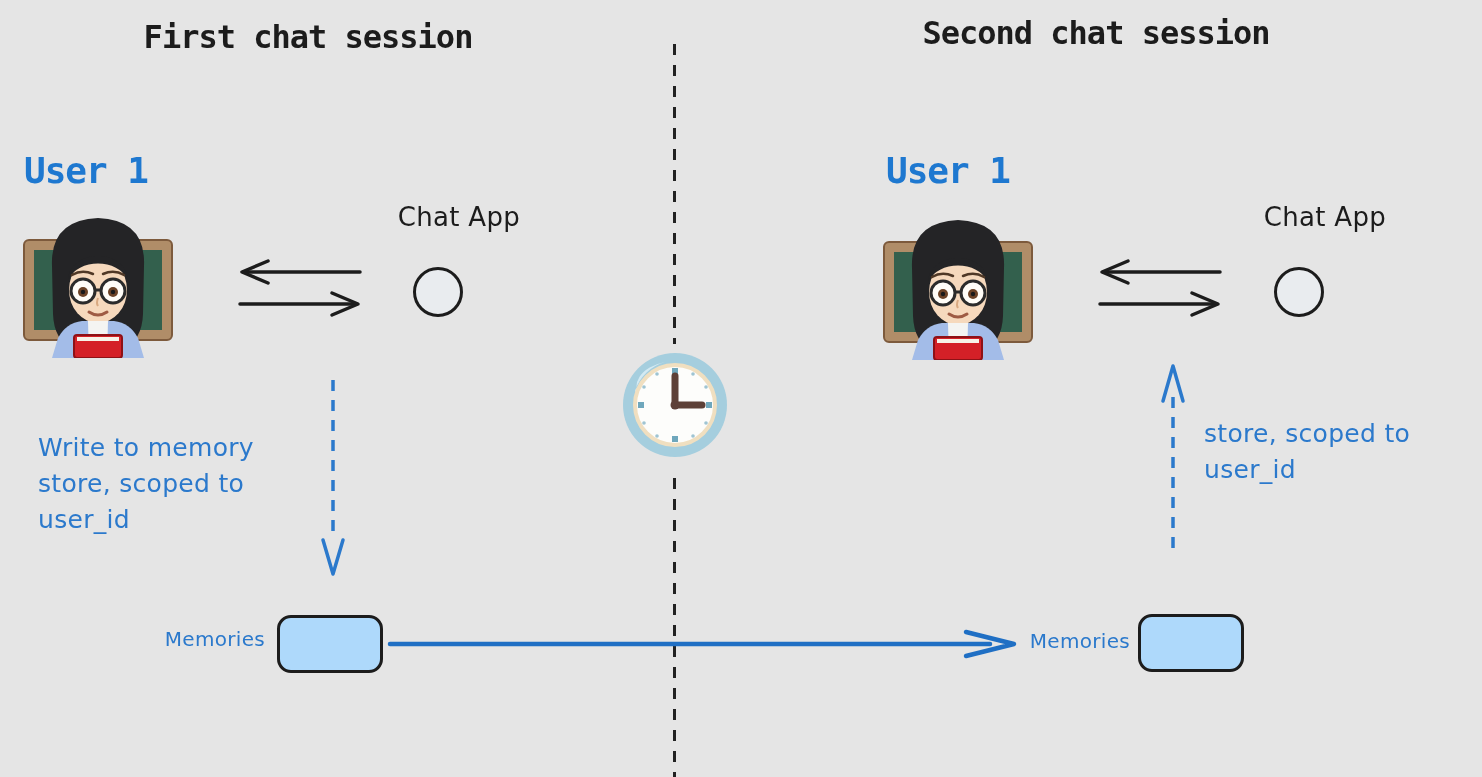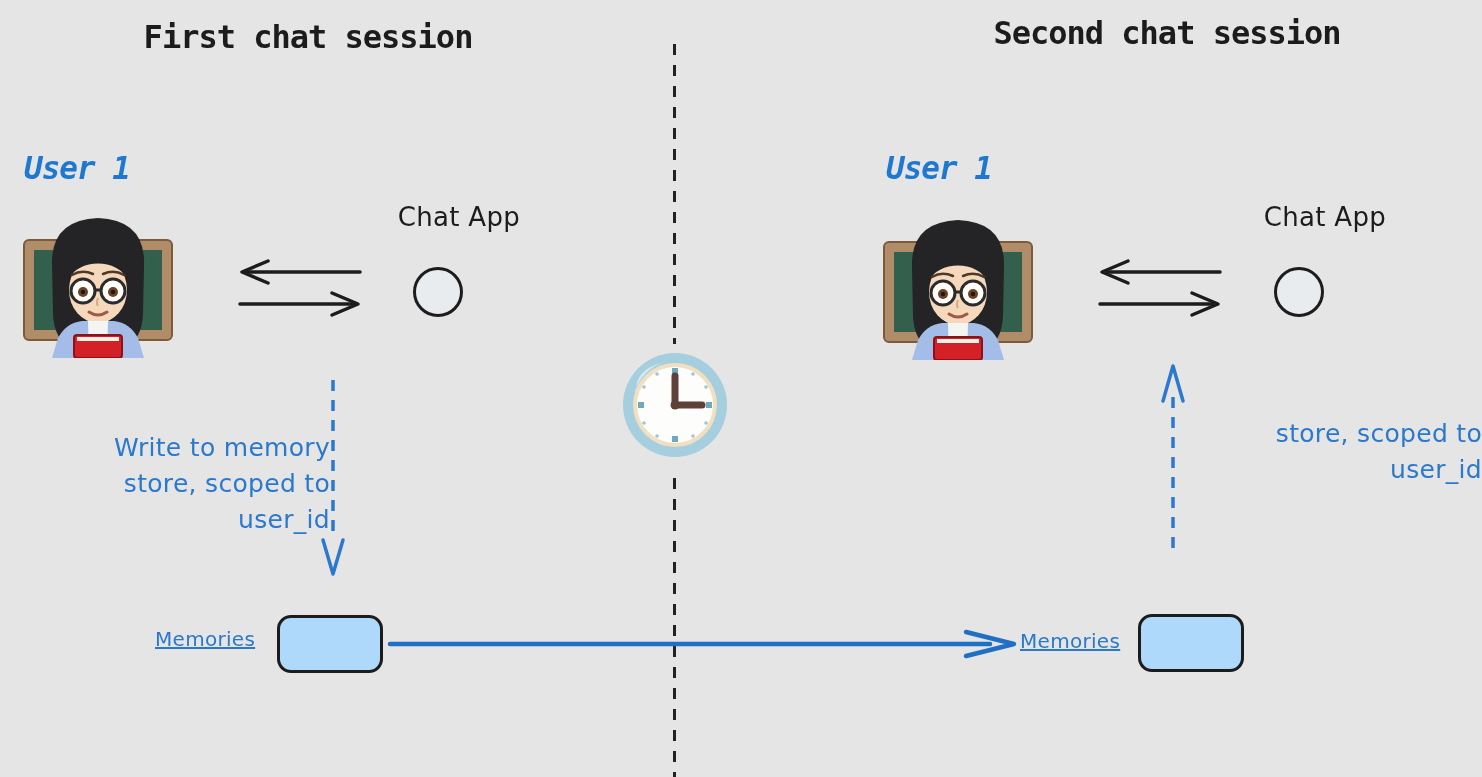--- a/index.html
+++ b/index.html
@@ -7,41 +7,41 @@
     position:relative;width:1482px;height:777px;background:#e5e5e5;overflow:hidden;
     font-family:"DejaVu Sans",sans-serif;
     padding-left:31px;
   }
   
   .session-title{
     position:absolute;font-family:"DejaVu Sans Mono",monospace;font-weight:bold;
     font-size:32px;color:var(--ink,#1c1c1c);text-align:center;letter-spacing:-1px;
   }
   .title-left{left:104px;top:18px;width:408px;}
-  .title-right{left:969px;top:14px;width:396px;}
+  .title-right{left:898px;top:14px;width:396px;}
   .user-label{
     position:absolute;font-family:"DejaVu Sans Mono",monospace;font-weight:bold;
-    font-size:31px;color:var(--user-blue,#1e78d0);letter-spacing:-1px;font-style:italic;
+    font-size:36px;color:var(--user-blue,#1e78d0);letter-spacing:-1px;
   }
   .user-left{left:24px;top:150px;}
   .user-right{left:886px;top:150px;}
   .hand{font-family:"DejaVu Sans",sans-serif;letter-spacing:.3px;}
   .chatapp-label{
     position:absolute;font-size:26px;color:var(--ink,#1c1c1c);text-align:right;width:150px;
   }
   .chatapp-left{left:370px;top:202px;}
   .chatapp-right{left:1236px;top:202px;}
   .note{
     position:absolute;font-size:25px;line-height:36px;color:var(--hand-blue,#2b79cc);
-    text-align:right;
+    text-align:left;
   }
   .note-left{left:38px;top:430px;width:292px;}
   .note-right{left:1204px;top:416px;width:278px;}
   .memories-label{
-    position:absolute;font-size:20px;color:var(--hand-blue,#2b79cc);text-align:left;width:110px;text-decoration:underline;
+    position:absolute;font-size:20px;color:var(--hand-blue,#2b79cc);text-align:right;width:110px;
   }
   .memlabel-left{left:155px;top:627px;}
   .memlabel-right{left:1020px;top:629px;}
   
   .divider-seg{
     position:absolute;left:673px;width:3px;
     background:repeating-linear-gradient(to bottom,#222 0 11px,transparent 11px 21px);
   }
   .divider-top{top:44px;height:300px;}
   .divider-bottom{top:478px;height:299px;}

